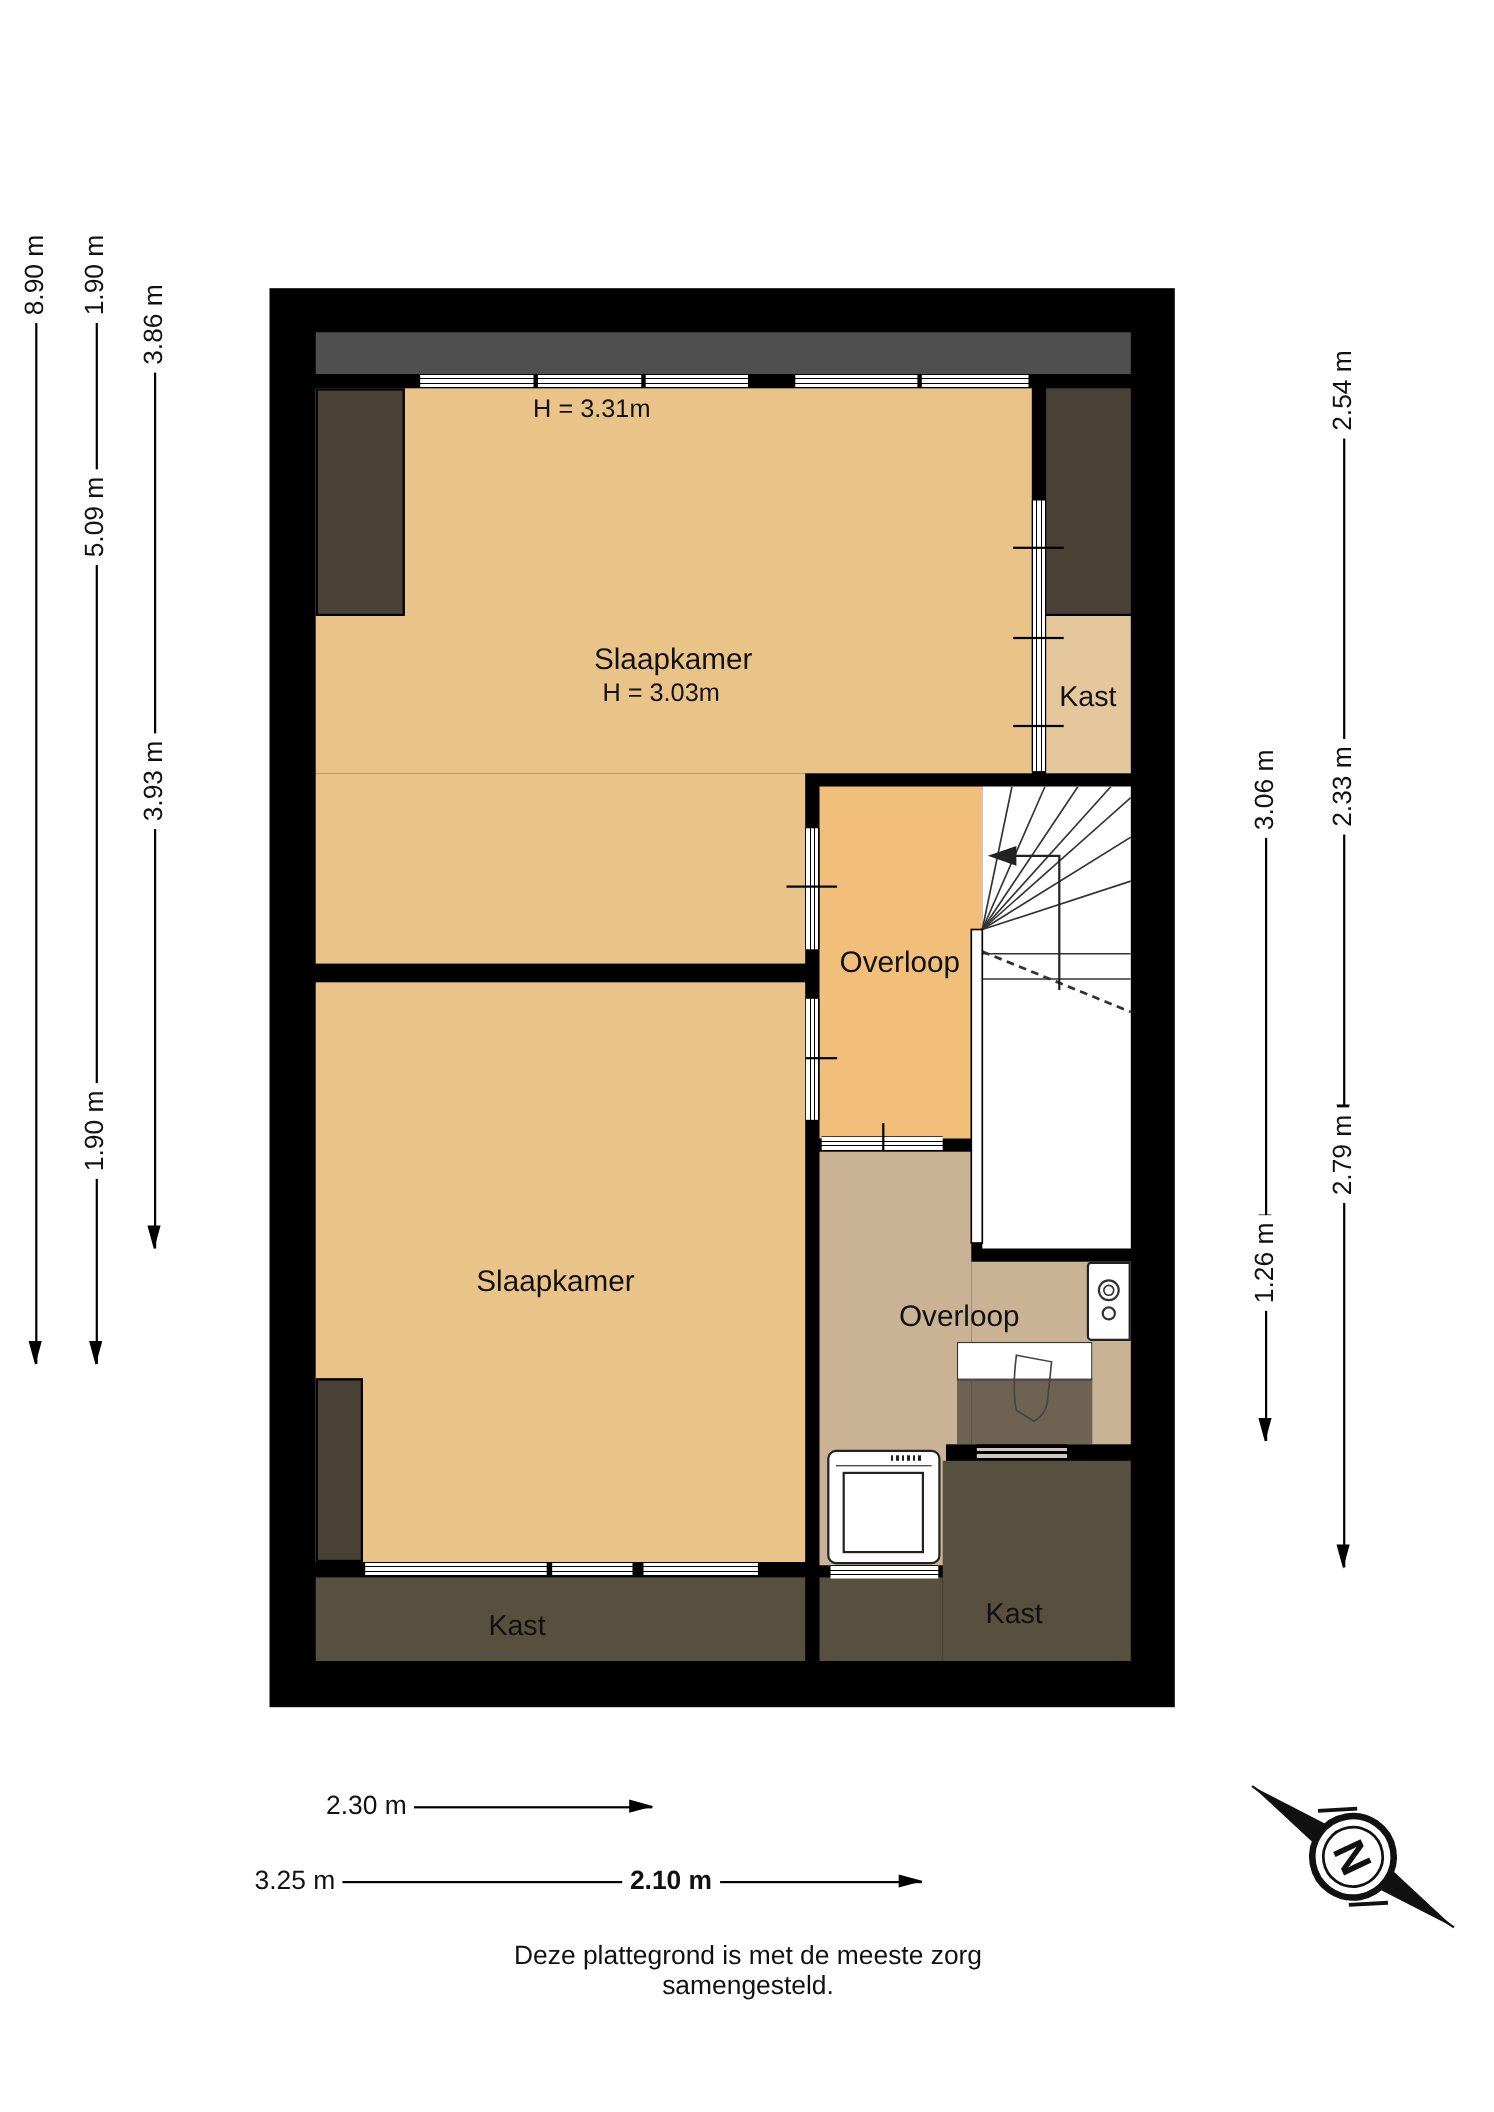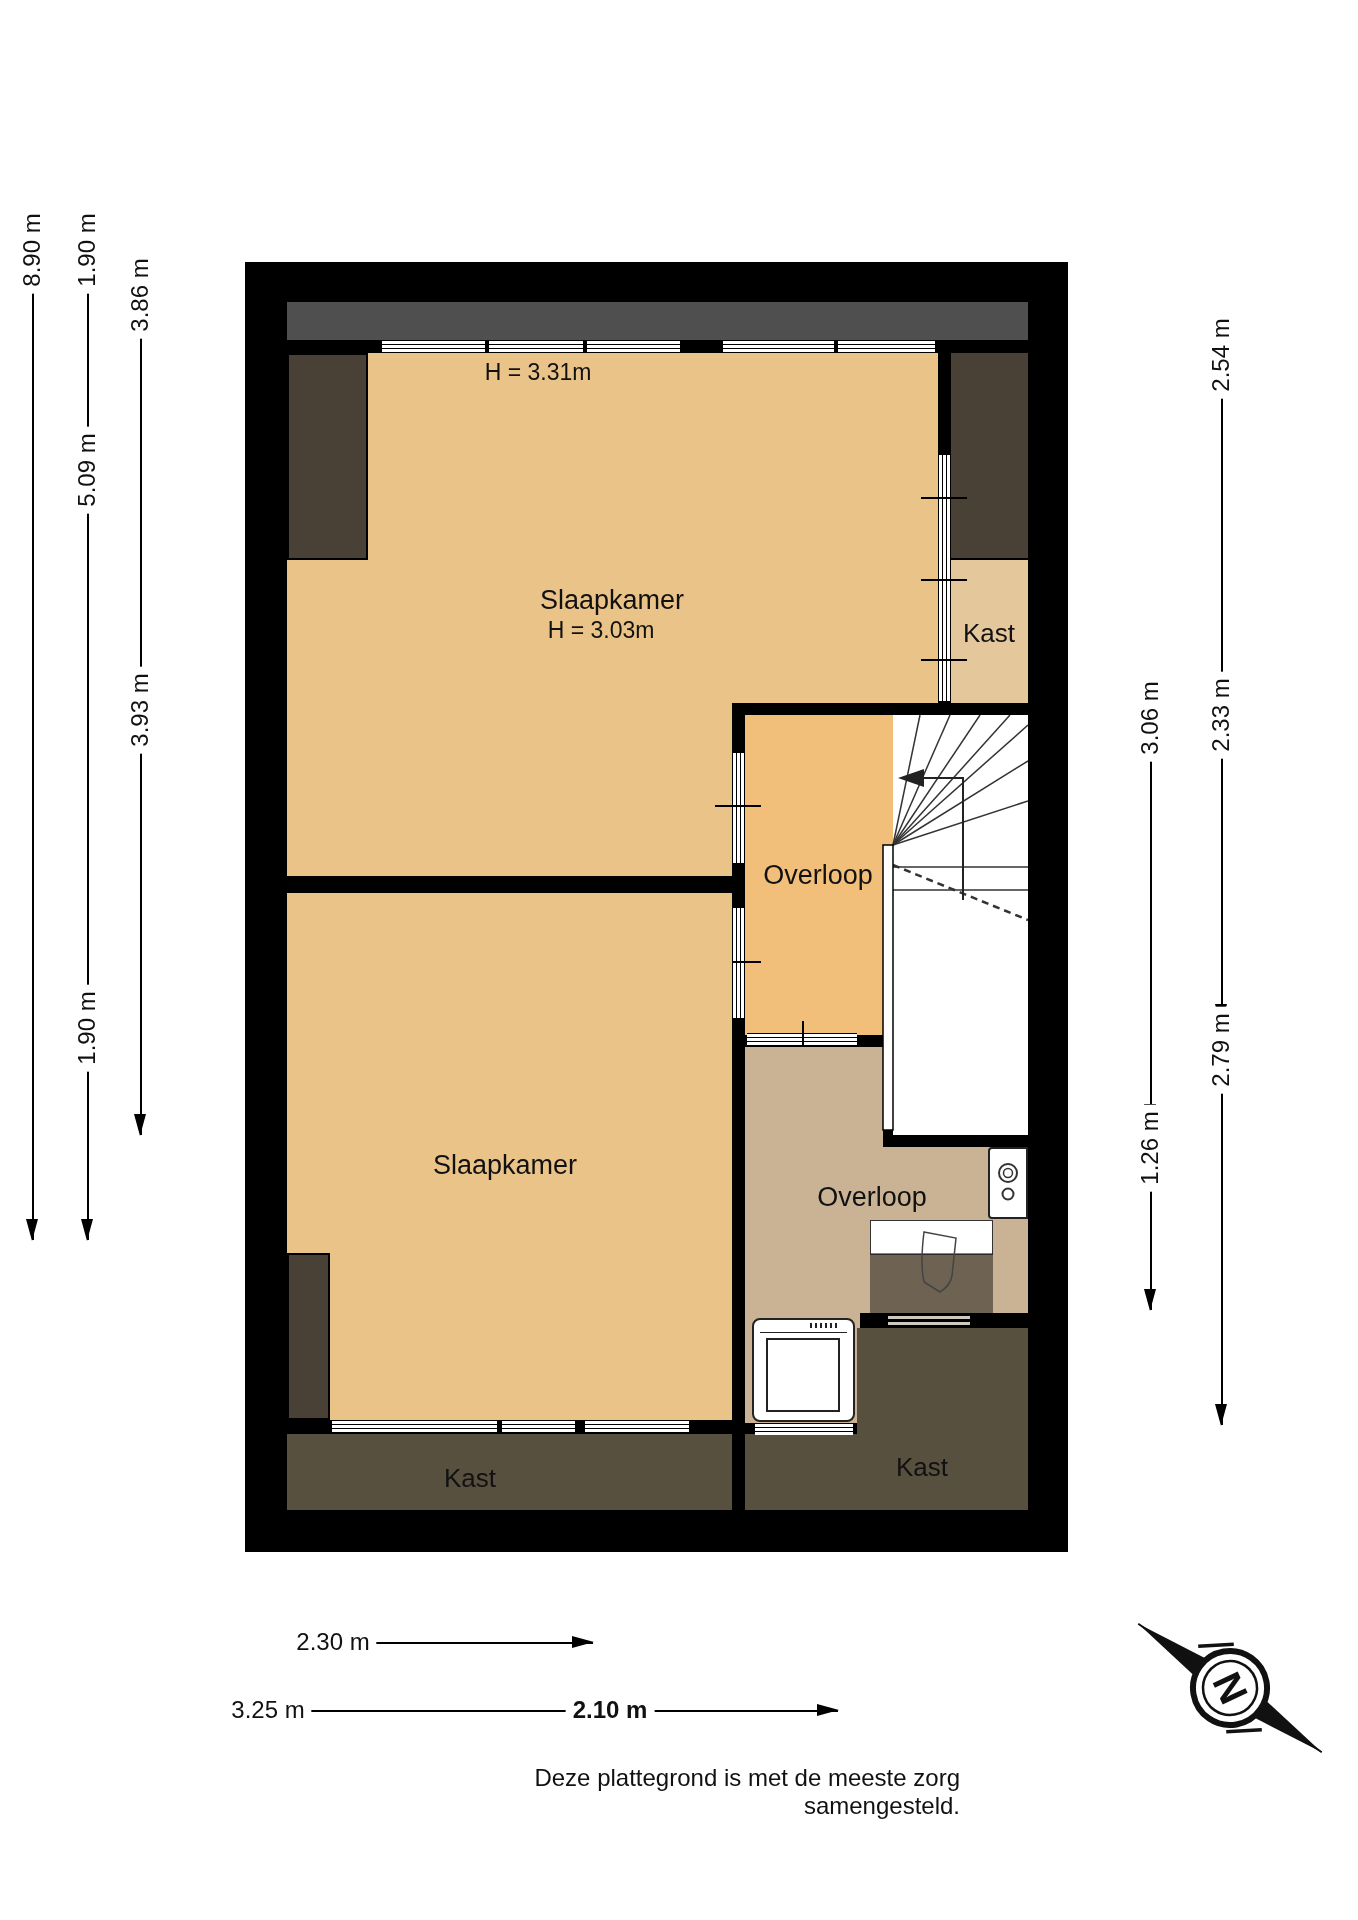--- a/index.html
+++ b/index.html
@@ -32,21 +32,21 @@
   .dim.v .ln{top:0;bottom:0;left:50%;width:1.6px;}
   .dim .ah{position:absolute;width:0;height:0;}
   .dim.h .ah.a1{left:-1px;top:50%;transform:translateY(-50%);border-top:6px solid transparent;border-bottom:6px solid transparent;border-right:22px solid #000;}
   .dim.h .ah.a2{right:-1px;top:50%;transform:translateY(-50%);border-top:6px solid transparent;border-bottom:6px solid transparent;border-left:22px solid #000;}
   .dim.v .ah.a1{top:-1px;left:50%;transform:translateX(-50%);border-left:6px solid transparent;border-right:6px solid transparent;border-bottom:22px solid #000;}
   .dim.v .ah.a2{bottom:-1px;left:50%;transform:translateX(-50%);border-left:6px solid transparent;border-right:6px solid transparent;border-top:22px solid #000;}
   .dim .lab{position:absolute;background:#fff;font-size:24px;padding:0 7px;white-space:nowrap;}
   .dim.h .lab{top:50%;transform:translate(-50%,-50%);}
   .dim.v .lab{left:50%;transform:translate(-50%,-50%) rotate(-90deg);}
   
-  #footer{left:400px;top:1764px;width:560px;text-align:right;font-size:24px;line-height:28px;}
+  #footer{left:400px;top:1764px;width:560px;text-align:center;font-size:24px;line-height:28px;}
   svg{display:block;}
 </style>
 </head>
 <body>
 
 <div id="canvas">
 
   <div class="abs" id="plan-base">
 
     <div class="floor roofband" style="left:42px;top:40px;width:741px;height:38px;"></div>

